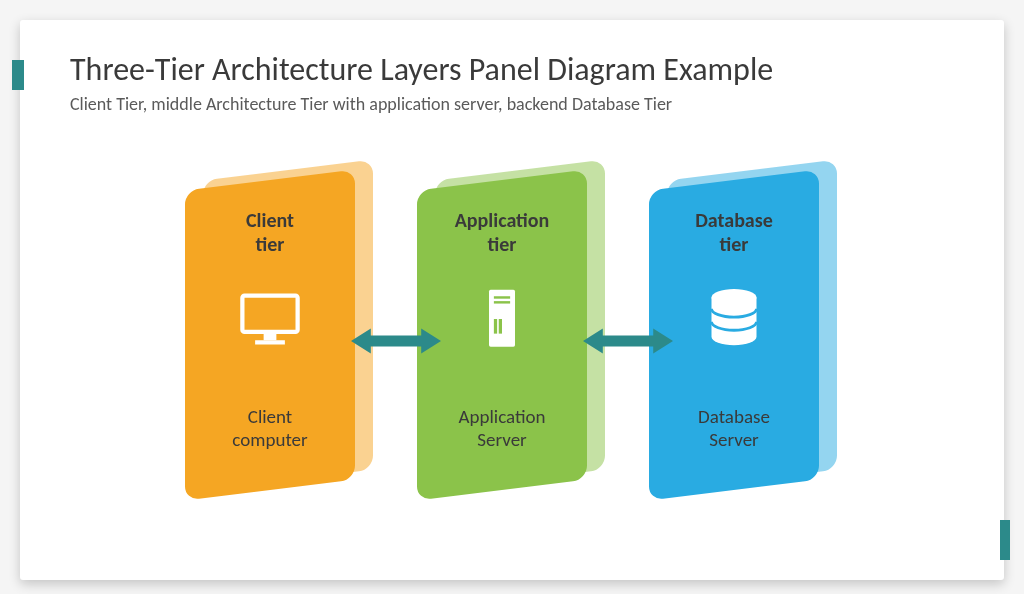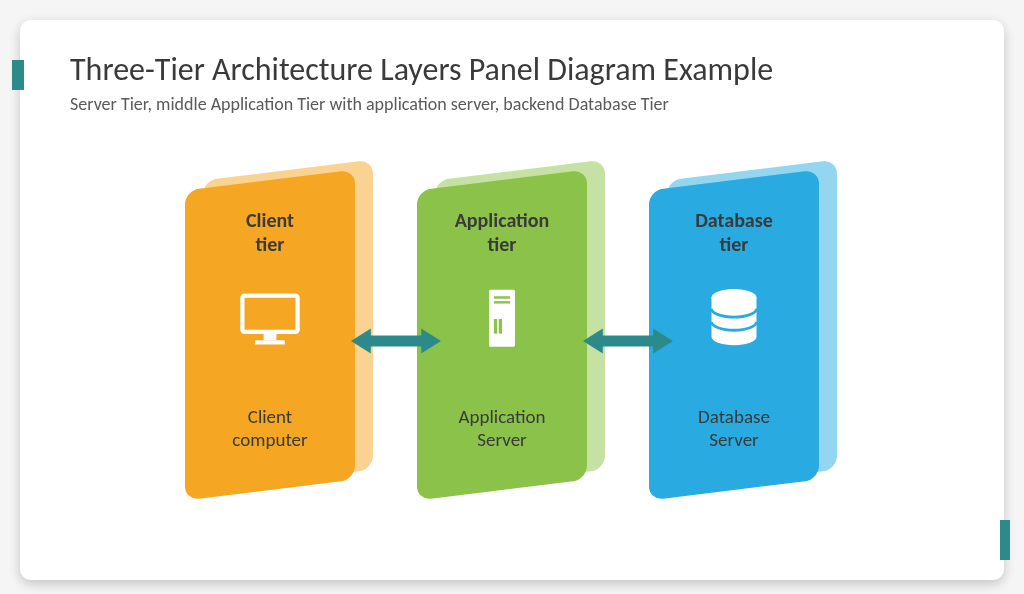--- a/index.html
+++ b/index.html
@@ -10,21 +10,21 @@
       justify-content: center;
       align-items: center;
       min-height: 594px;
       padding: 20px;
     }
     .slide {
       width: 990px;
       height: 560px;
       background: #ffffff;
       box-shadow: 0 4px 12px rgba(0,0,0,0.2);
-      border-radius: 11px;
+      border-radius: 3px;
       position: relative;
       padding: 30px 50px;
     }
     .accent-left {
       position: absolute;
       left: -8px;
       top: 40px;
       width: 12px;
       height: 30px;
       background: #2c8a8a;
@@ -138,21 +138,21 @@
     .c-blue   .tier-panel  { background: #29abe2; }
   </style>
 </head>
 <body>
 
 <div class="slide">
   <div class="accent-left"></div>
   <div class="accent-right"></div>
 
   <h1 class="title">Three-Tier Architecture Layers Panel Diagram Example</h1>
-  <p class="subtitle">Server Tier, middle Application Tier with application server, backend Database Tier</p>
+  <p class="subtitle">Client Tier, middle Architecture Tier with application server, backend Database Tier</p>
 
   <div class="diagram">
 
     <div class="tier-wrapper c-orange">
       <div class="tier-shadow"></div>
       <div class="tier-panel">
         <div class="tier-content">
           <div class="tier-title">Client
 tier</div>
           <div class="tier-icon">

